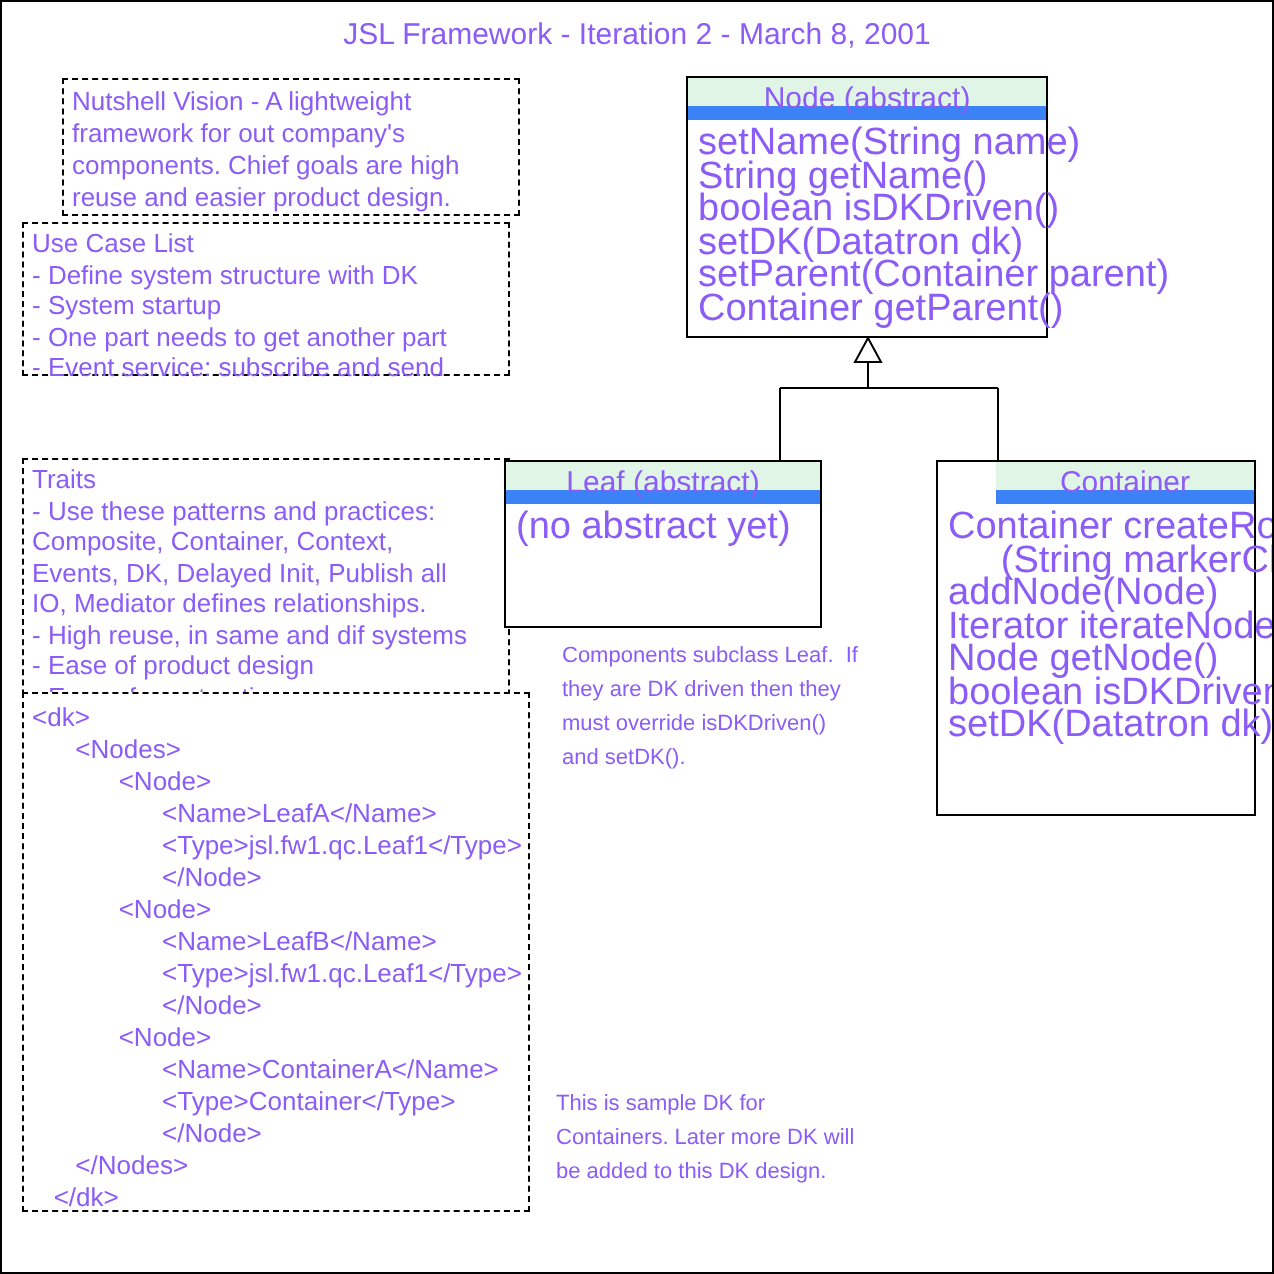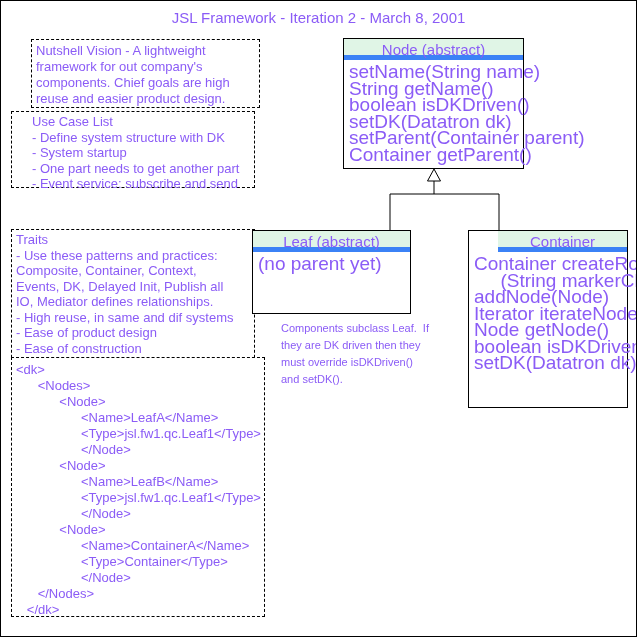--- a/index.html
+++ b/index.html
@@ -21,31 +21,31 @@
   }
   .note {
     position: absolute;
     border: 1px dashed #000;
     font-size: 13px;
     white-space: pre;
     box-sizing: border-box;
     background: #fff;
   }
   .note-nutshell { left: 10px; top: 38px;  width: 229px; height: 69px;  padding: 3px 4px; line-height: 16px; margin-left: 20px; }
-  .note-usecase  { left: 10px; top: 110px; width: 244px; height: 77px;  padding: 2px 20px; line-height: 15.5px; }
+  .note-usecase  { left: 10px; top: 110px; width: 244px; height: 77px;  padding: 2px 4px; line-height: 15.5px; }
   .note-traits   { left: 10px; top: 192px; width: 244px; height: 159px; padding: 2px 4px; line-height: 15.5px; margin-top: 36px; }
-  .note-dkxml    { left: 10px; top: 356px; width: 254px; height: 260px; padding: 4px 4px; line-height: 16px; }
+  .note-dkxml    { left: 10px; top: 345px; width: 254px; height: 260px; padding: 4px 4px; line-height: 16px; }
   .uml {
     position: absolute;
     border: 1px solid #000;
     background: #fff;
     box-sizing: border-box;
   }
   .uml-header {
-    border-bottom: 5px solid #3b82f6;
+    border-bottom: 7px solid #3b82f6;
     text-align: center;
     font-size: 15px;
     height: 21px;
     line-height: 21px;
     box-sizing: border-box;
   }
   .uml-body {
     font-size: 19px;
     line-height: 16.5px;
     padding: 4px 5px;
@@ -117,38 +117,41 @@
     <div class="uml-body">setName(String name)
 String getName()
 boolean isDKDriven()
 setDK(Datatron dk)
 setParent(Container parent)
 Container getParent()</div>
   </div>
 
   <div class="uml uml-leaf">
     <div class="uml-header" style="background: rgb(224, 245, 230);">Leaf (abstract)</div>
-    <div class="uml-body">(no parent yet)</div>
+    <div class="uml-body">(no abstract yet)</div>
   </div>
 
   <div class="uml uml-container">
     <div class="uml-header" style="background: rgb(224, 245, 230); margin-left: 29px;">Container</div>
     <div class="uml-body">Container createRoot
      (String markerClass)
 addNode(Node)
 Iterator iterateNodes()
 Node getNode()
 boolean isDKDriven()
 setDK(Datatron dk)</div>
   </div>
 
   <div class="annotation annotation-leaf">Components subclass Leaf.  If
 they are DK driven then they
 must override isDKDriven()
 and setDK().</div>
+  <div class="annotation annotation-dk">This is sample DK for
+Containers. Later more DK will
+be added to this DK design.</div>
 
   <svg class="connector-layer" width="635" height="635" viewBox="0 0 635 635" xmlns="http://www.w3.org/2000/svg">
     <polygon points="433,168 426.5,180 439.5,180" fill="#ffffff" stroke="#000000" stroke-width="1"></polygon>
     <line x1="433" y1="180" x2="433" y2="193" stroke="#000000" stroke-width="1"></line>
     <line x1="389" y1="193" x2="498" y2="193" stroke="#000000" stroke-width="1"></line>
     <line x1="389" y1="193" x2="389" y2="229" stroke="#000000" stroke-width="1"></line>
     <line x1="498" y1="193" x2="498" y2="229" stroke="#000000" stroke-width="1"></line>
   </svg>
 
 </div>

